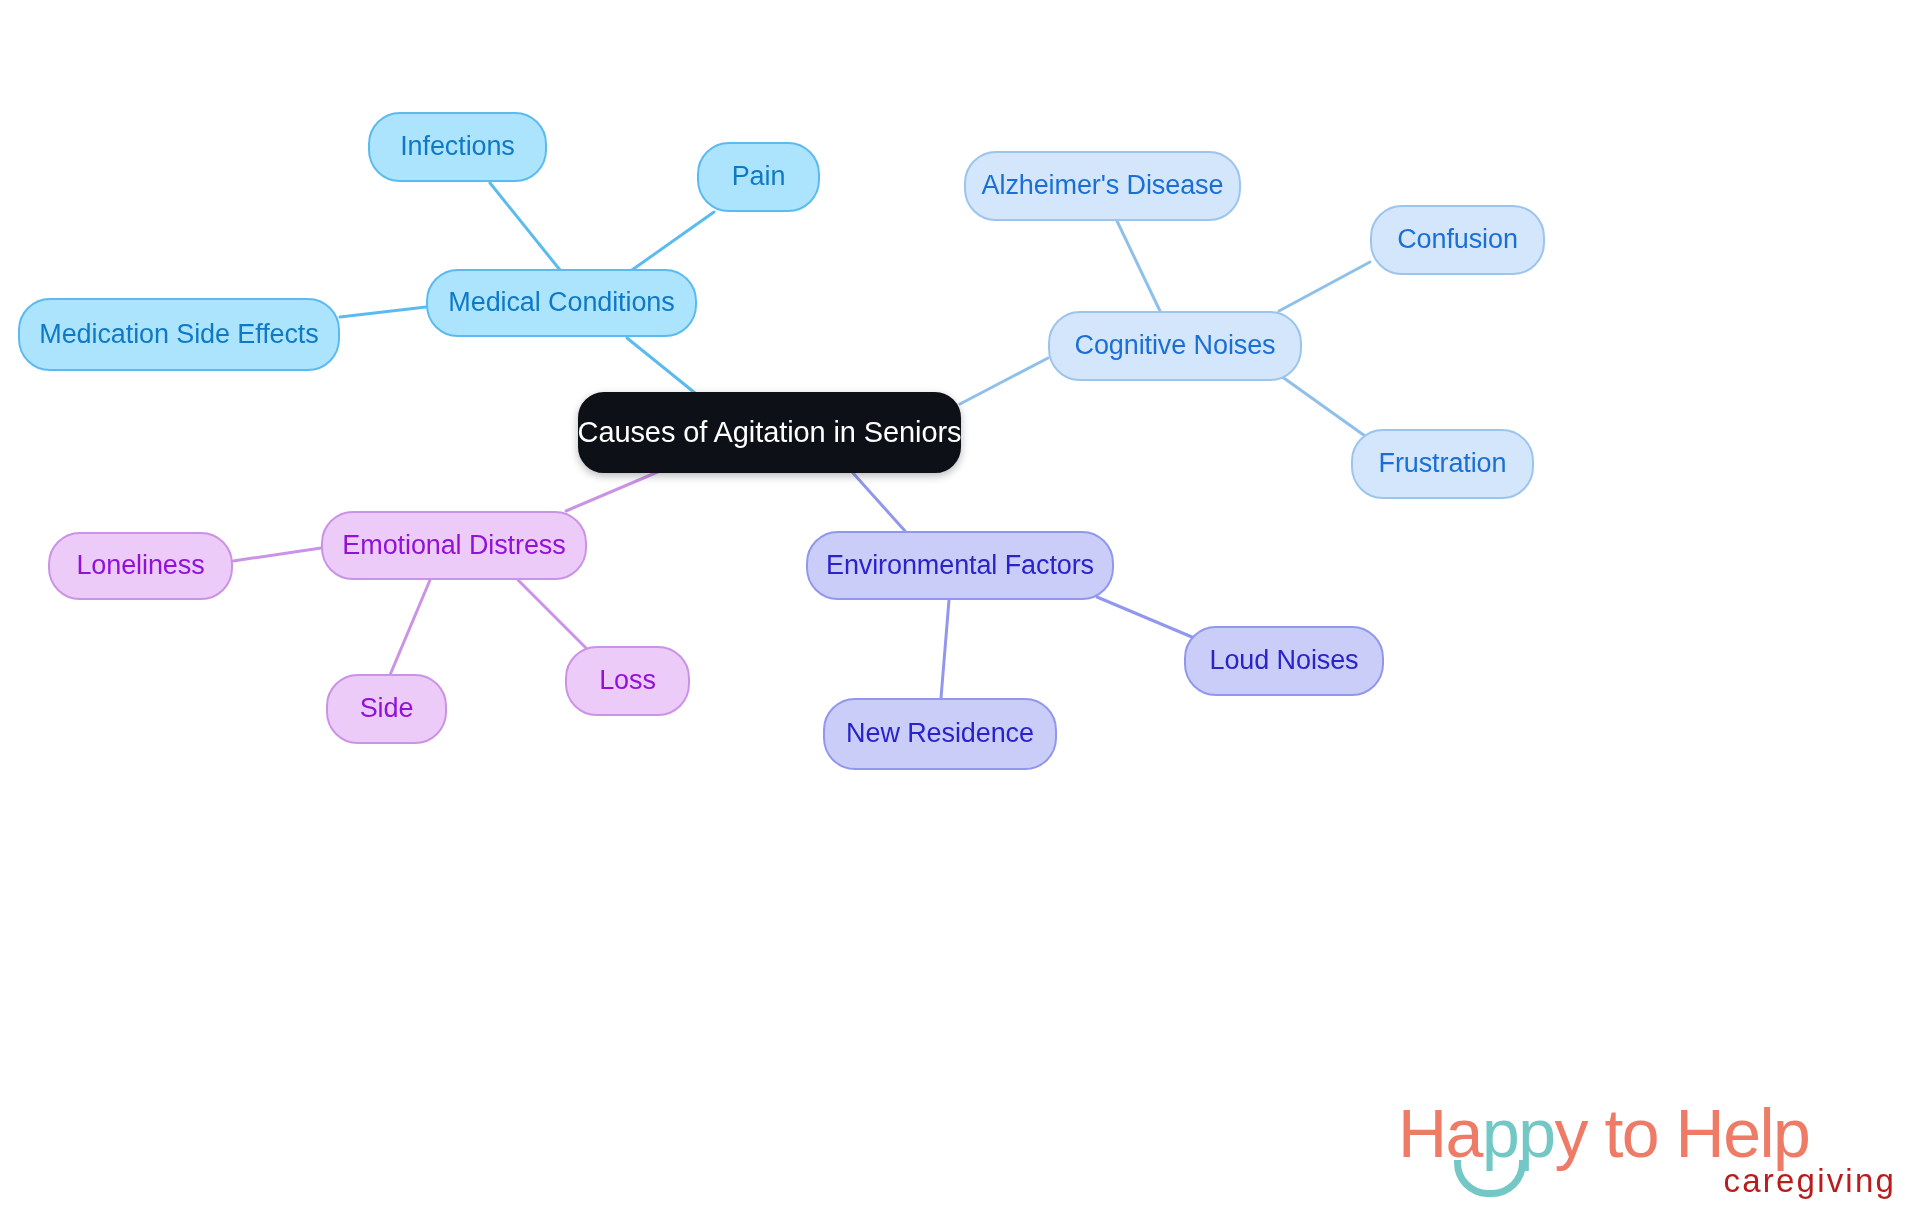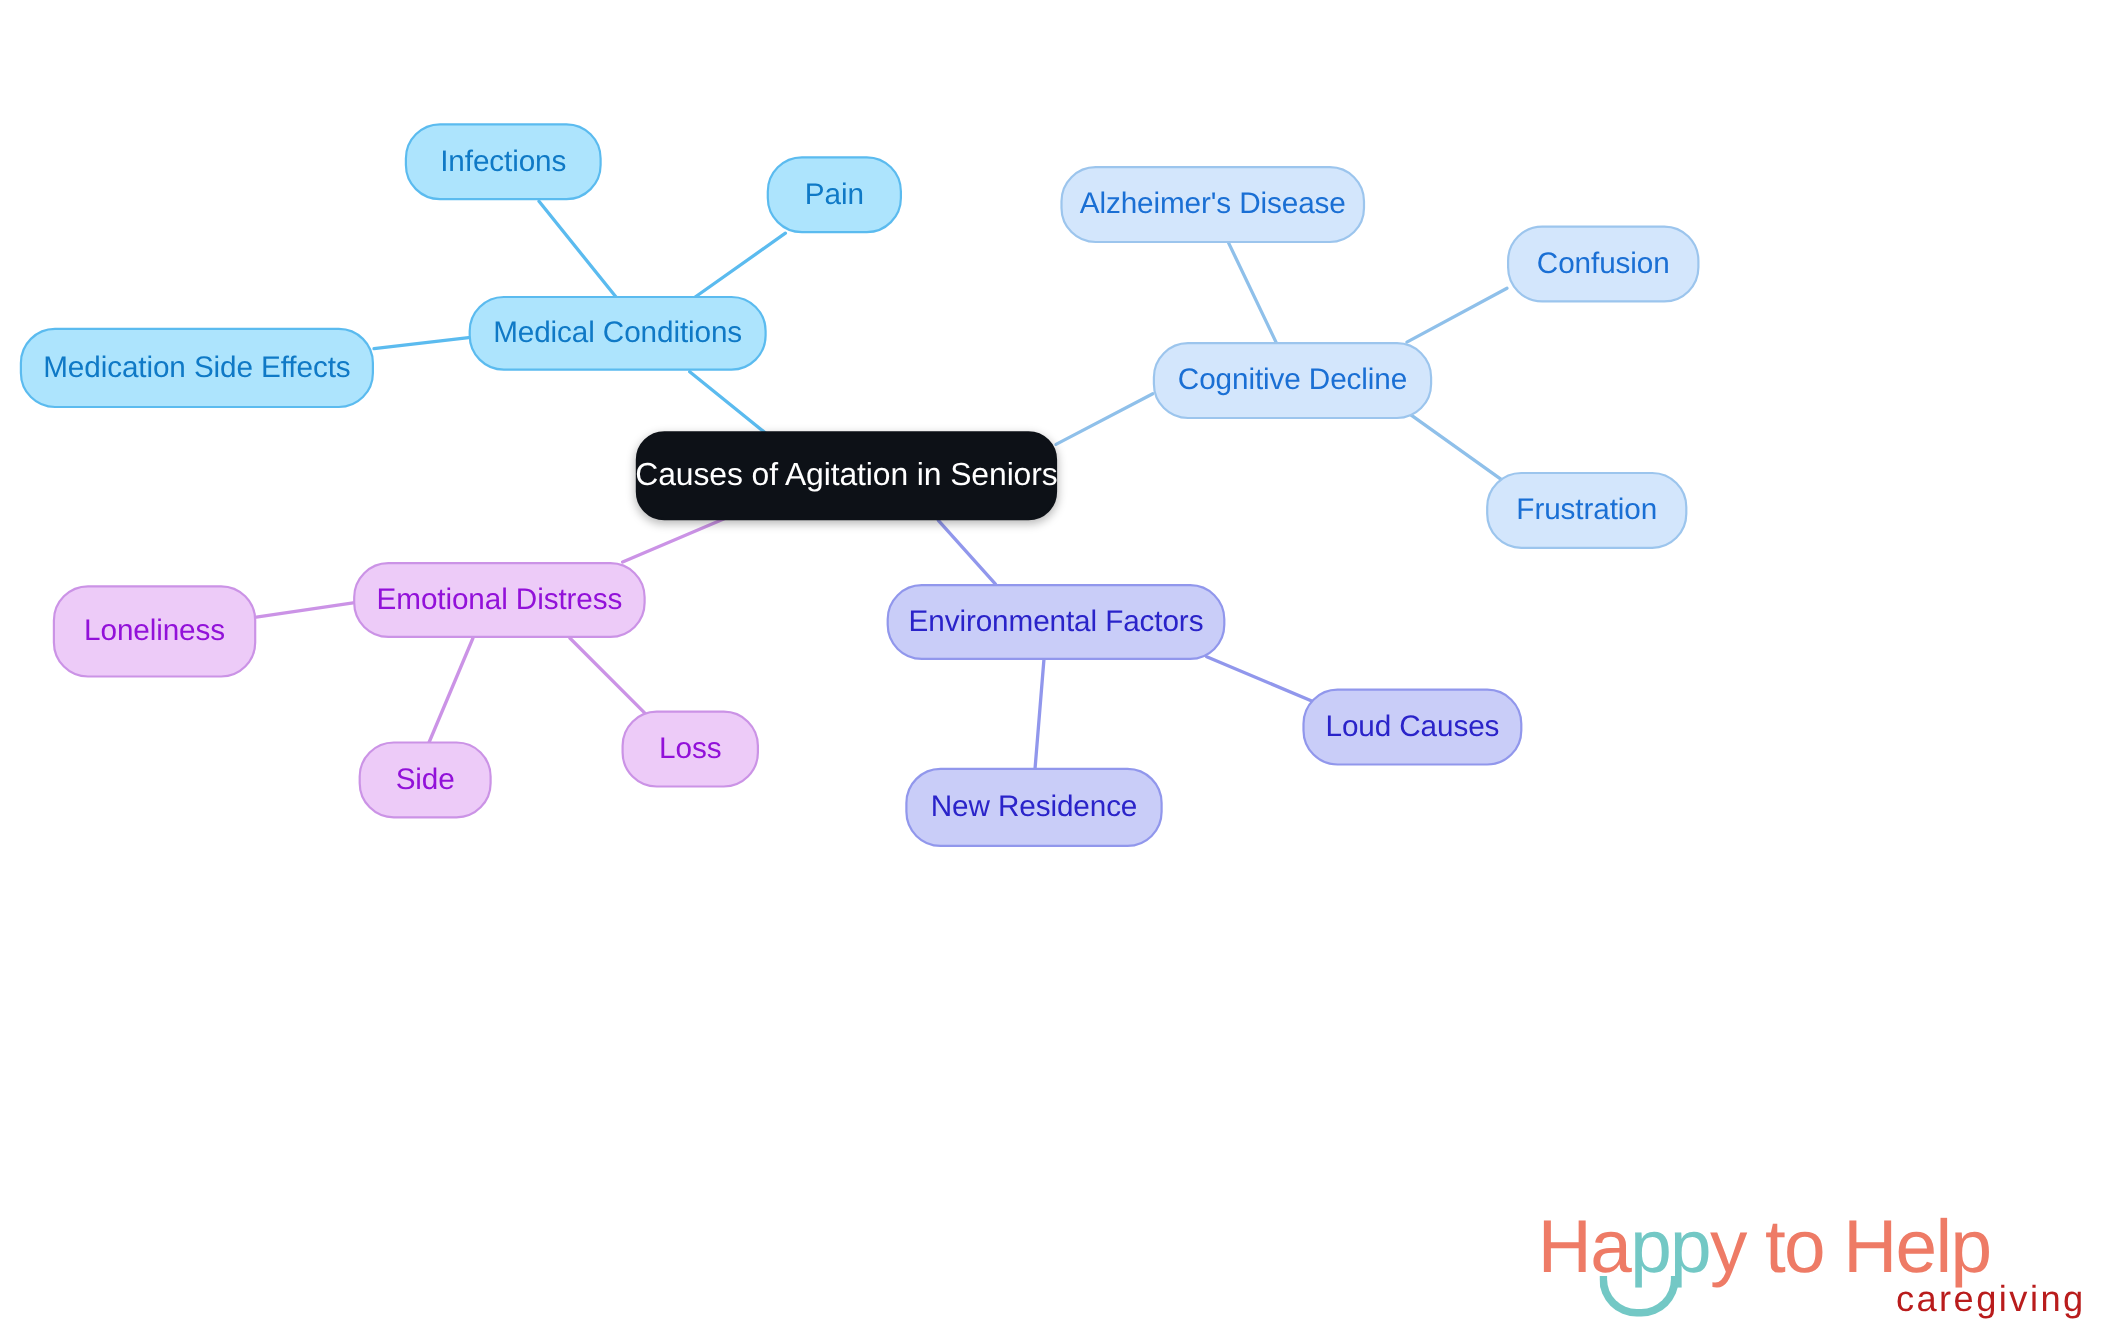--- a/index.html
+++ b/index.html
@@ -139,32 +139,32 @@
       <line x1="949" y1="600" x2="941" y2="698" stroke="#9197ec" stroke-width="3" stroke-linecap="round"></line>
     </svg>
 
   <div class="node root" style="left: 578px; top: 392px; width: 383px; height: 81px;">Causes of Agitation in Seniors</div>
 
   <div class="node t-cyan" style="left: 426px; top: 269px; width: 271px; height: 68px;">Medical Conditions</div>
   <div class="node t-cyan" style="left: 368px; top: 112px; width: 179px; height: 70px;">Infections</div>
   <div class="node t-cyan" style="left: 697px; top: 142px; width: 123px; height: 70px;">Pain</div>
   <div class="node t-cyan" style="left: 18px; top: 283px; width: 322px; height: 73px; margin-top: 15px;">Medication Side Effects</div>
 
-  <div class="node t-paleblue" style="left: 1048px; top: 311px; width: 254px; height: 70px;">Cognitive Decline</div>
+  <div class="node t-paleblue" style="left: 1048px; top: 311px; width: 254px; height: 70px;">Cognitive Noises</div>
   <div class="node t-paleblue" style="left: 964px; top: 151px; width: 277px; height: 70px;">Alzheimer's Disease</div>
   <div class="node t-paleblue" style="left: 1370px; top: 205px; width: 175px; height: 70px;">Confusion</div>
   <div class="node t-paleblue" style="left: 1351px; top: 429px; width: 183px; height: 70px;">Frustration</div>
 
   <div class="node t-lilac" style="left: 321px; top: 511px; width: 266px; height: 69px;">Emotional Distress</div>
-  <div class="node t-lilac" style="left: 48px; top: 532px; width: 185px; height: 84px;">Loneliness</div>
+  <div class="node t-lilac" style="left: 48px; top: 532px; width: 185px; height: 68px;">Loneliness</div>
   <div class="node t-lilac" style="left: 326px; top: 674px; width: 121px; height: 70px;">Side</div>
   <div class="node t-lilac" style="left: 565px; top: 646px; width: 125px; height: 70px;">Loss</div>
 
   <div class="node t-peri" style="left: 806px; top: 531px; width: 308px; height: 69px;">Environmental Factors</div>
-  <div class="node t-peri" style="left: 1184px; top: 626px; width: 200px; height: 70px;">Loud Causes</div>
+  <div class="node t-peri" style="left: 1184px; top: 626px; width: 200px; height: 70px;">Loud Noises</div>
   <div class="node t-peri" style="left: 823px; top: 698px; width: 234px; height: 72px;">New Residence</div>
 
   <div id="logo">
     <div class="wordmark"><span>Ha</span><span class="teal">pp</span><span>y</span><span> to Help</span></div>
     <div class="smile"></div>
     <div class="tagline">caregiving</div>
   </div>
 
 </div>
 

